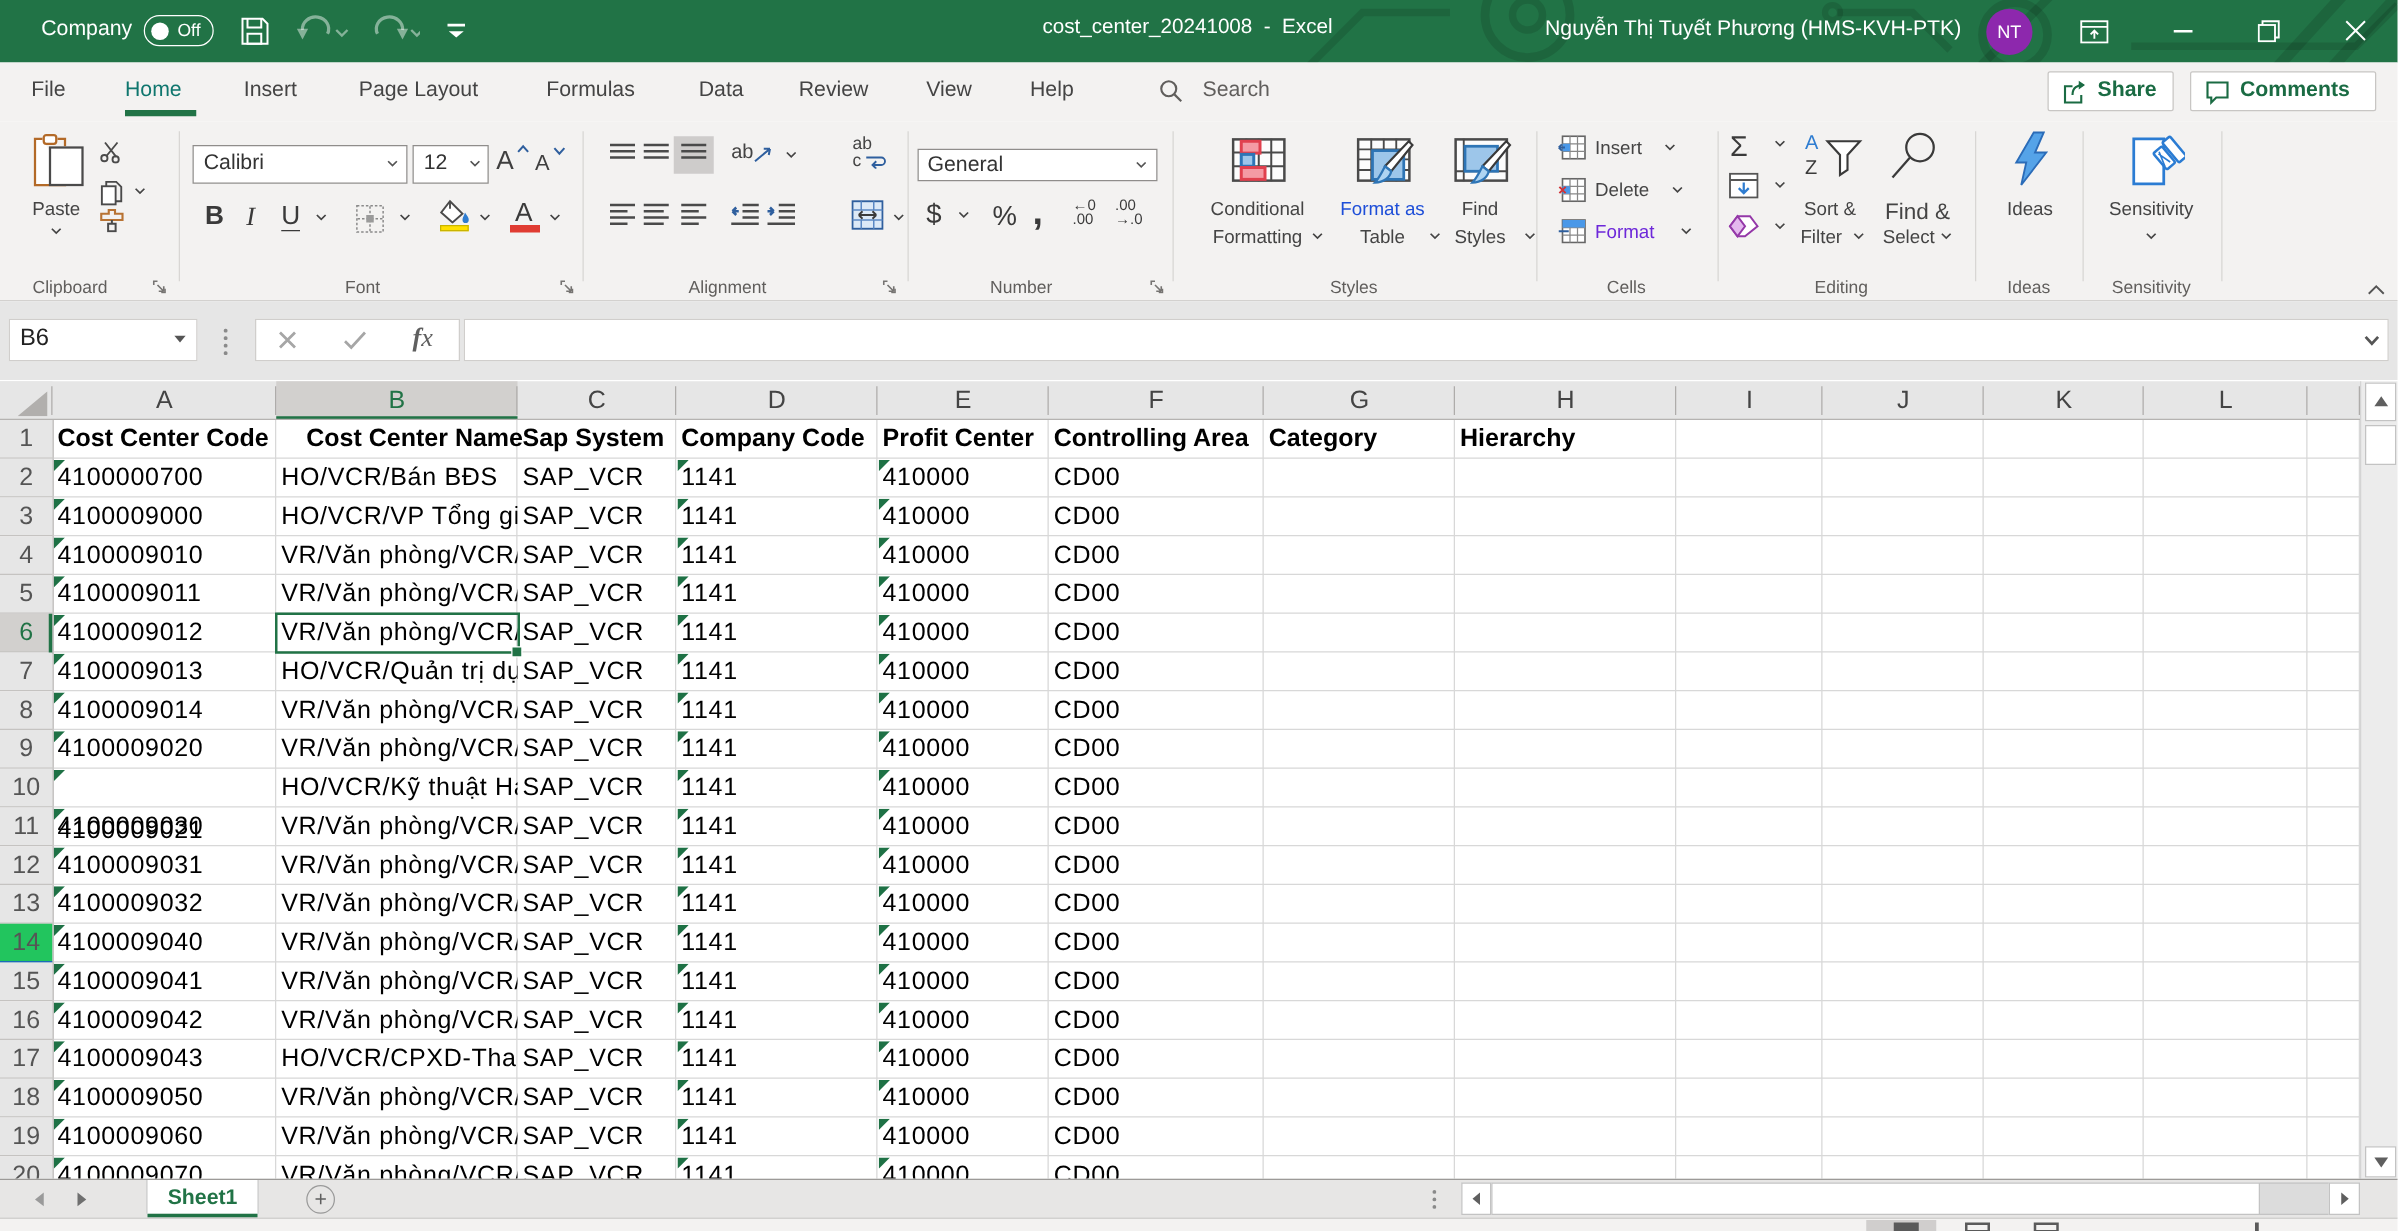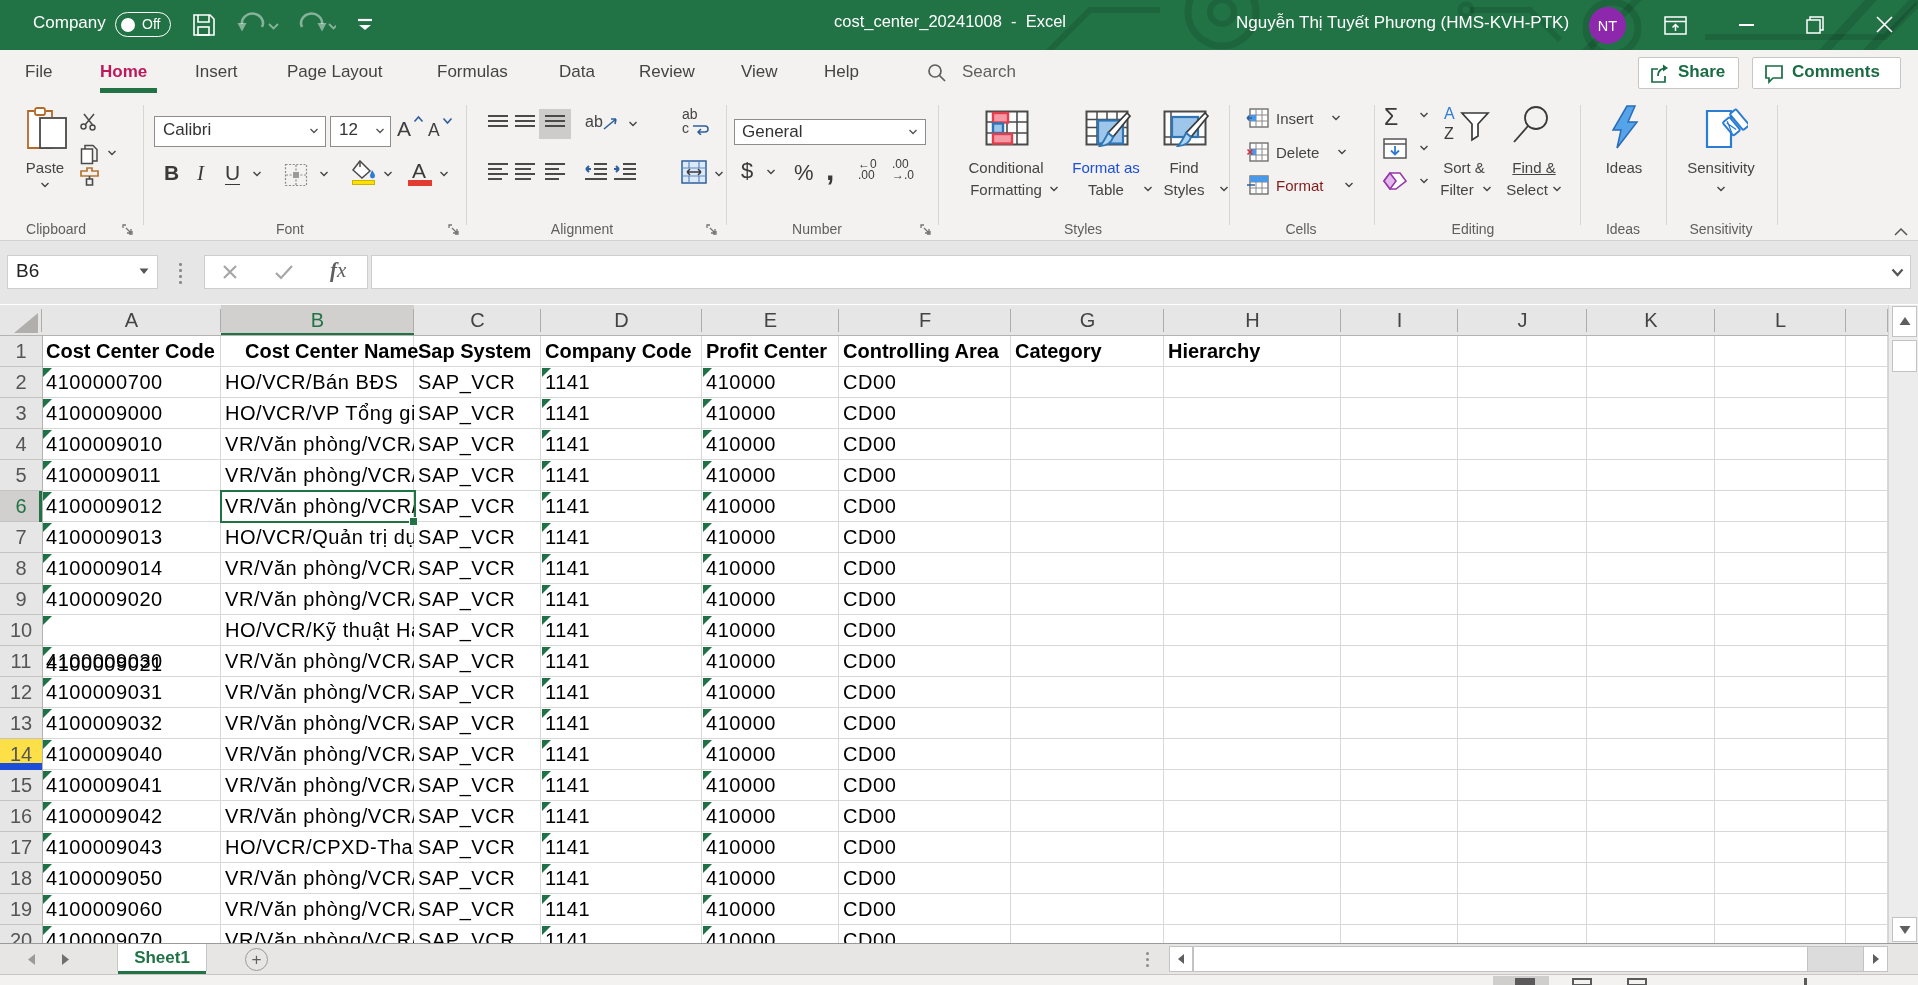--- a/index.html
+++ b/index.html
@@ -74,21 +74,21 @@
 <rect x="1" y="4" width="13" height="13"></rect>
 <path d="M4,4 v-3 h13 v13 h-3"></path>
 </g>
     </svg>
 <svg class="ab" style="left:1876px;top:16px;" width="17" height="17" viewBox="0 0 17 17">
 <path d="M1,1 L16,16 M16,1 L1,16" stroke="#fff" stroke-width="1.6" fill="none"></path>
 </svg>
 </div>
 <div class="ab" style="left:0;top:50px;width:1918px;height:47px;background:#f3f2f1;">
 <div class="ab" style="left:25px;top:12px;font-size:17px;font-weight:400;color:#444;">File</div>
-<div class="ab" style="left:100px;top:12px;font-size:17px;font-weight:700;color:#be185d;">Home</div>
+<div class="ab" style="left:100px;top:12px;font-size:17px;font-weight:400;color:#0f766e;">Home</div>
 <div class="ab" style="left:195px;top:12px;font-size:17px;font-weight:400;color:#444;">Insert</div>
 <div class="ab" style="left:287px;top:12px;font-size:17px;font-weight:400;color:#444;">Page Layout</div>
 <div class="ab" style="left:437px;top:12px;font-size:17px;font-weight:400;color:#444;">Formulas</div>
 <div class="ab" style="left:559px;top:12px;font-size:17px;font-weight:400;color:#444;">Data</div>
 <div class="ab" style="left:639px;top:12px;font-size:17px;font-weight:400;color:#444;">Review</div>
 <div class="ab" style="left:741px;top:12px;font-size:17px;font-weight:400;color:#444;">View</div>
 <div class="ab" style="left:824px;top:12px;font-size:17px;font-weight:400;color:#444;">Help</div>
 <div class="ab" style="left:100px;top:38px;width:57px;height:4.5px;background:#217346;"></div>
 <svg class="ab" style="left:927px;top:13px;" width="19" height="19" viewBox="0 0 19 19">
 <circle cx="8" cy="8" r="6" fill="none" stroke="#605e5c" stroke-width="1.7"></circle>
@@ -357,21 +357,21 @@
 <div class="ab" style="left:1276px;top:47px;font-size:15px;color:#444;">Delete</div>
 <svg class="ab" style="left:1337px;top:52px;" width="10" height="7" viewBox="0 0 10 7">
       <path d="M1.5,1 L5,4.5 L8.5,1" fill="none" stroke="#444" stroke-width="1.4"></path>
     </svg>
 <svg class="ab" style="left:1246px;top:78px;" width="23" height="20" viewBox="0 0 23 20">
 <rect x="4" y="1" width="18" height="18" fill="#fff" stroke="#666" stroke-width="1.3"></rect>
 <path d="M4,7 h18 M4,13 h18 M10,1 v18 M16,1 v18" stroke="#888" stroke-width="1"></path>
 <rect x="4" y="1" width="18" height="6" fill="#4a98e8"></rect>
       <path d="M1,10 h8 m-8,4 h0" stroke="#2f5f9e" stroke-width="1.5" fill="none"></path>
 </svg>
-<div class="ab" style="left:1276px;top:80px;font-size:15px;color:#7f1d1d;">Format</div>
+<div class="ab" style="left:1276px;top:80px;font-size:15px;color:#6d28d9;">Format</div>
 <svg class="ab" style="left:1344px;top:85px;" width="10" height="7" viewBox="0 0 10 7">
       <path d="M1.5,1 L5,4.5 L8.5,1" fill="none" stroke="#444" stroke-width="1.4"></path>
     </svg>
 <div class="ab" style="left:1231px;top:124px;width:140px;text-align:center;font-size:14px;color:#605e5c;">Cells</div>
 <div class="ab" style="left:1384px;top:7px;font-size:23px;color:#3a3a3a;">Σ</div>
 <svg class="ab" style="left:1419px;top:15px;" width="10" height="7" viewBox="0 0 10 7">
       <path d="M1.5,1 L5,4.5 L8.5,1" fill="none" stroke="#444" stroke-width="1.4"></path>
     </svg>
 <svg class="ab" style="left:1383px;top:41px;" width="24" height="21" viewBox="0 0 24 21">
 <rect x="1" y="1" width="22" height="19" fill="#fff" stroke="#555" stroke-width="1.5"></rect>
@@ -397,21 +397,21 @@
 </svg>
 <div class="ab" style="left:1414px;top:62px;width:100px;text-align:center;font-size:15px;color:#444;">Sort &amp;</div>
 <div class="ab" style="left:1407px;top:84px;width:100px;text-align:center;font-size:15px;color:#444;">Filter</div>
 <svg class="ab" style="left:1482px;top:89px;" width="10" height="7" viewBox="0 0 10 7">
       <path d="M1.5,1 L5,4.5 L8.5,1" fill="none" stroke="#444" stroke-width="1.4"></path>
     </svg>
 <svg class="ab" style="left:1510px;top:8px;" width="42" height="40" viewBox="0 0 42 40">
 <circle cx="26" cy="13" r="11" fill="none" stroke="#3a3a3a" stroke-width="1.8"></circle>
 <path d="M18,21 L4,37" stroke="#3a3a3a" stroke-width="1.8"></path>
 </svg>
-<div class="ab" style="left:1484px;top:62px;width:100px;text-align:center;font-size:15px;color:#444;text-decoration:underline;">Find &amp;</div>
+<div class="ab" style="left:1484px;top:62px;width:100px;text-align:center;font-size:18px;color:#444;">Find &amp;</div>
 <div class="ab" style="left:1477px;top:84px;width:100px;text-align:center;font-size:15px;color:#444;">Select</div>
 <svg class="ab" style="left:1552px;top:89px;" width="10" height="7" viewBox="0 0 10 7">
       <path d="M1.5,1 L5,4.5 L8.5,1" fill="none" stroke="#444" stroke-width="1.4"></path>
     </svg>
 <div class="ab" style="left:1403px;top:124px;width:140px;text-align:center;font-size:14px;color:#605e5c;">Editing</div>
 <svg class="ab" style="left:1605px;top:7px;" width="40" height="46" viewBox="0 0 40 46">
 <path d="M22,2 L8,26 h8 L12,44 L32,18 h-9 L30,2 z" fill="#55a3e8" stroke="#2b6cb8" stroke-width="1.5"></path>
 </svg>
 <div class="ab" style="left:1574px;top:62px;width:100px;text-align:center;font-size:15px;color:#444;">Ideas</div>
 <div class="ab" style="left:1553px;top:124px;width:140px;text-align:center;font-size:14px;color:#605e5c;">Ideas</div>
@@ -497,21 +497,21 @@
 <div class="ab" style="left:0;top:156px;width:42px;height:31px;background:#e6e6e6;box-sizing:border-box;border-bottom:1px solid #c5c3c1;text-align:center;line-height:31px;font-size:20px;color:#555;">5</div>
 <div class="ab" style="left:0;top:187px;width:42px;height:31px;background:#d2d0ce;box-sizing:border-box;border-bottom:1px solid #c5c3c1;text-align:center;line-height:31px;font-size:20px;color:#217346;">6</div>
 <div class="ab" style="left:39px;top:187px;width:3px;height:32px;background:#217346;"></div>
 <div class="ab" style="left:0;top:218px;width:42px;height:31px;background:#e6e6e6;box-sizing:border-box;border-bottom:1px solid #c5c3c1;text-align:center;line-height:31px;font-size:20px;color:#555;">7</div>
 <div class="ab" style="left:0;top:249px;width:42px;height:31px;background:#e6e6e6;box-sizing:border-box;border-bottom:1px solid #c5c3c1;text-align:center;line-height:31px;font-size:20px;color:#555;">8</div>
 <div class="ab" style="left:0;top:280px;width:42px;height:31px;background:#e6e6e6;box-sizing:border-box;border-bottom:1px solid #c5c3c1;text-align:center;line-height:31px;font-size:20px;color:#555;">9</div>
 <div class="ab" style="left:0;top:311px;width:42px;height:31px;background:#e6e6e6;box-sizing:border-box;border-bottom:1px solid #c5c3c1;text-align:center;line-height:31px;font-size:20px;color:#555;">10</div>
 <div class="ab" style="left:0;top:342px;width:42px;height:31px;background:#e6e6e6;box-sizing:border-box;border-bottom:1px solid #c5c3c1;text-align:center;line-height:31px;font-size:20px;color:#555;">11</div>
 <div class="ab" style="left:0;top:373px;width:42px;height:31px;background:#e6e6e6;box-sizing:border-box;border-bottom:1px solid #c5c3c1;text-align:center;line-height:31px;font-size:20px;color:#555;">12</div>
 <div class="ab" style="left:0;top:404px;width:42px;height:31px;background:#e6e6e6;box-sizing:border-box;border-bottom:1px solid #c5c3c1;text-align:center;line-height:31px;font-size:20px;color:#555;">13</div>
-<div class="ab" style="left:0;top:435px;width:42px;height:31px;background:#fde047;box-sizing:border-box;border-bottom:7px solid #1d4ed8;text-align:center;line-height:31px;font-size:20px;color:#555;">14</div>
+<div class="ab" style="left:0;top:435px;width:42px;height:31px;background:#22c55e;box-sizing:border-box;border-bottom:1px solid #1d4ed8;text-align:center;line-height:31px;font-size:20px;color:#555;">14</div>
 <div class="ab" style="left:0;top:466px;width:42px;height:31px;background:#e6e6e6;box-sizing:border-box;border-bottom:1px solid #c5c3c1;text-align:center;line-height:31px;font-size:20px;color:#555;">15</div>
 <div class="ab" style="left:0;top:497px;width:42px;height:31px;background:#e6e6e6;box-sizing:border-box;border-bottom:1px solid #c5c3c1;text-align:center;line-height:31px;font-size:20px;color:#555;">16</div>
 <div class="ab" style="left:0;top:528px;width:42px;height:31px;background:#e6e6e6;box-sizing:border-box;border-bottom:1px solid #c5c3c1;text-align:center;line-height:31px;font-size:20px;color:#555;">17</div>
 <div class="ab" style="left:0;top:559px;width:42px;height:31px;background:#e6e6e6;box-sizing:border-box;border-bottom:1px solid #c5c3c1;text-align:center;line-height:31px;font-size:20px;color:#555;">18</div>
 <div class="ab" style="left:0;top:590px;width:42px;height:31px;background:#e6e6e6;box-sizing:border-box;border-bottom:1px solid #c5c3c1;text-align:center;line-height:31px;font-size:20px;color:#555;">19</div>
 <div class="ab" style="left:0;top:621px;width:42px;height:31px;background:#e6e6e6;box-sizing:border-box;border-bottom:1px solid #c5c3c1;text-align:center;line-height:31px;font-size:20px;color:#555;">20</div>
 <div class="ab" style="left:42px;top:32px;width:1px;height:608px;background:#b5b3b1;"></div>
 <div class="hl" style="left:43px;top:62px;width:1845px;height:1px;"></div>
 <div class="hl" style="left:43px;top:93px;width:1845px;height:1px;"></div>
 <div class="hl" style="left:43px;top:124px;width:1845px;height:1px;"></div>

